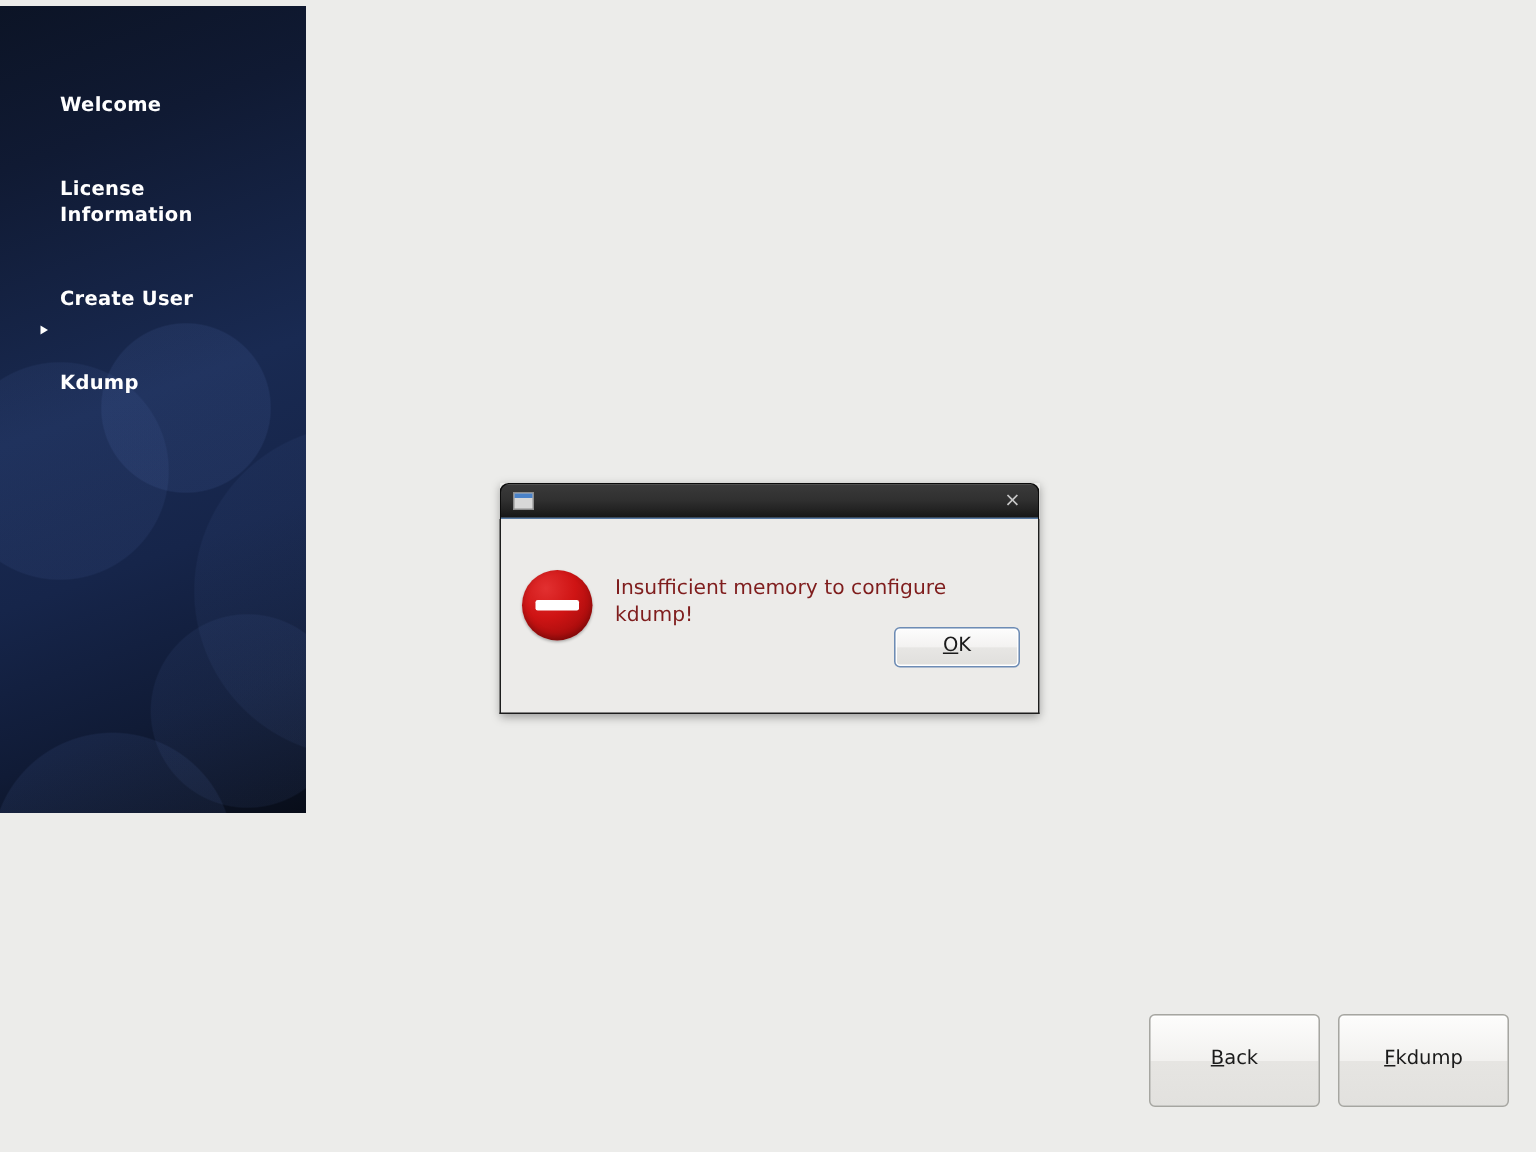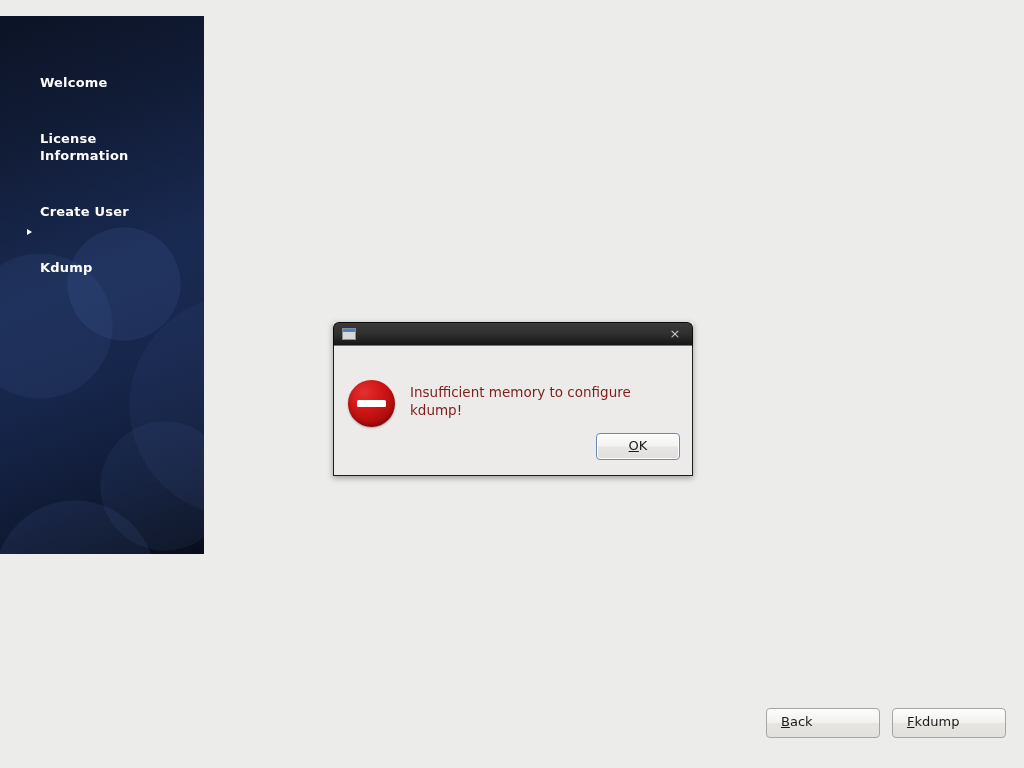--- a/index.html
+++ b/index.html
@@ -16,21 +16,21 @@
   #app {
     position: relative;
     width: 1024px;
     height: 768px;
   }
 
   
   #sidebar {
     position: absolute;
     left: 0;
-    top: 16px;
+    top: 4px;
     width: 204px;
     height: 538px;
     overflow: hidden;
     background:
       radial-gradient(circle at 124px 268px, rgba(90,120,190,0.13) 0 56px, rgba(90,120,190,0) 57px),
       radial-gradient(circle at 40px 310px, rgba(90,120,190,0.10) 0 72px, rgba(90,120,190,0) 73px),
       radial-gradient(circle at 75px 565px, rgba(90,120,190,0.11) 0 80px, rgba(90,120,190,0) 81px),
       radial-gradient(circle at 190px 608px, rgba(90,120,190,0.12) 0 52px, rgba(90,120,190,0) 53px),
       radial-gradient(circle at 165px 470px, rgba(90,120,190,0.09) 0 64px, rgba(90,120,190,0) 65px),
       radial-gradient(circle at 172px 735px, rgba(90,120,190,0.10) 0 60px, rgba(90,120,190,0) 61px),
@@ -81,29 +81,29 @@
   #bottom-bar {
     position: absolute;
     right: 18px;
     bottom: 30px;
     display: flex;
     gap: 12px;
   }
   .nav-btn {
     min-width: 84px;
     height: 28px;
-    padding: 0 14px;
+    padding: 16px 14px;
     border: 1px solid #a6a6a1;
     border-radius: 4px;
     background: linear-gradient(180deg, #fdfdfc 0%, #f2f1ef 50%, #e6e5e2 51%, #e2e1de 100%);
     color: #1b1b1b;
     font-family: "DejaVu Sans", "Liberation Sans", sans-serif;
     font-size: 13px;
     line-height: 26px;
-    text-align: left;
+    text-align: center;
     box-shadow: 0 1px 0 rgba(255,255,255,0.85) inset;
     cursor: default;
     user-select: none;
   }
   .nav-btn .mnem { text-decoration: underline; }
 
   
   #dialog {
     position: absolute;
     left: 333px;
@@ -192,21 +192,21 @@
     left: 76px;
     top: 37px;
     right: 12px;
     color: #7f1d1d;
     font-size: 13.5px;
     line-height: 18px;
   }
   .ok-btn {
     position: absolute;
     right: 12px;
-    bottom: 15px;
+    bottom: 30px;
     width: 82px;
     height: 25px;
     border: 1px solid #6d8cb5;
     border-radius: 4px;
     background: linear-gradient(180deg, #fdfdfd 0%, #f3f2f1 48%, #e7e6e4 52%, #e0dfdc 100%);
     color: #1b1b1b;
     font-family: "DejaVu Sans", "Liberation Sans", sans-serif;
     font-size: 13px;
     line-height: 23px;
     text-align: center;

